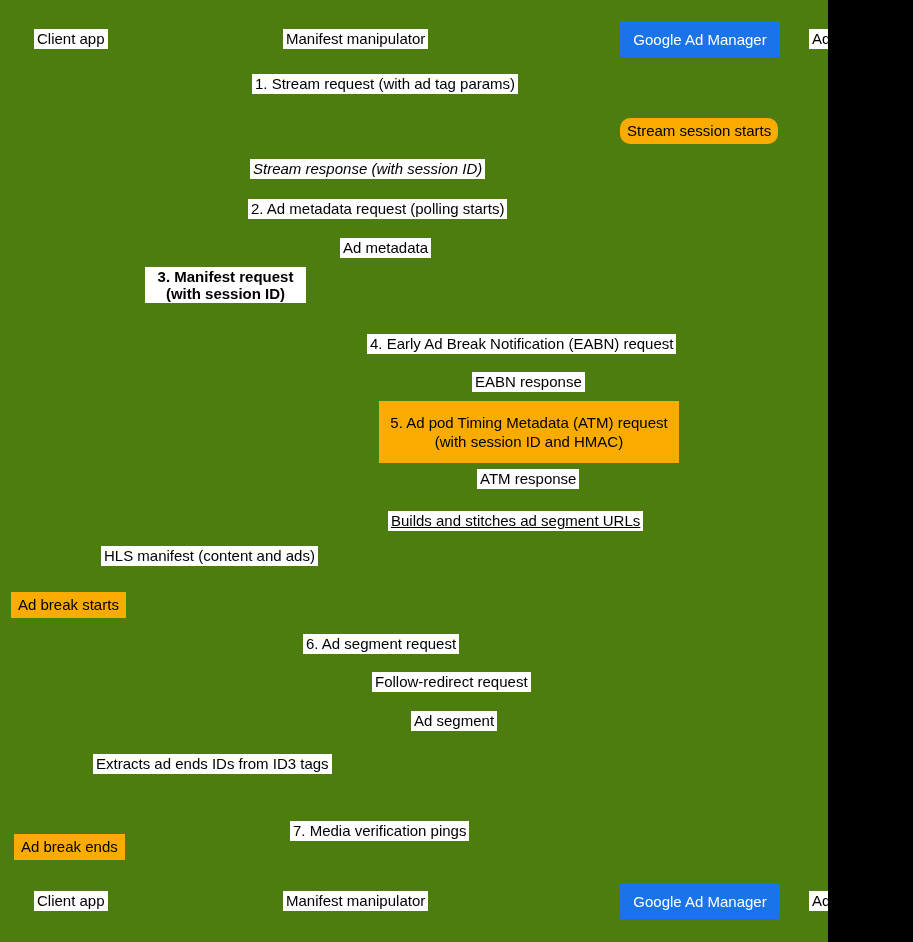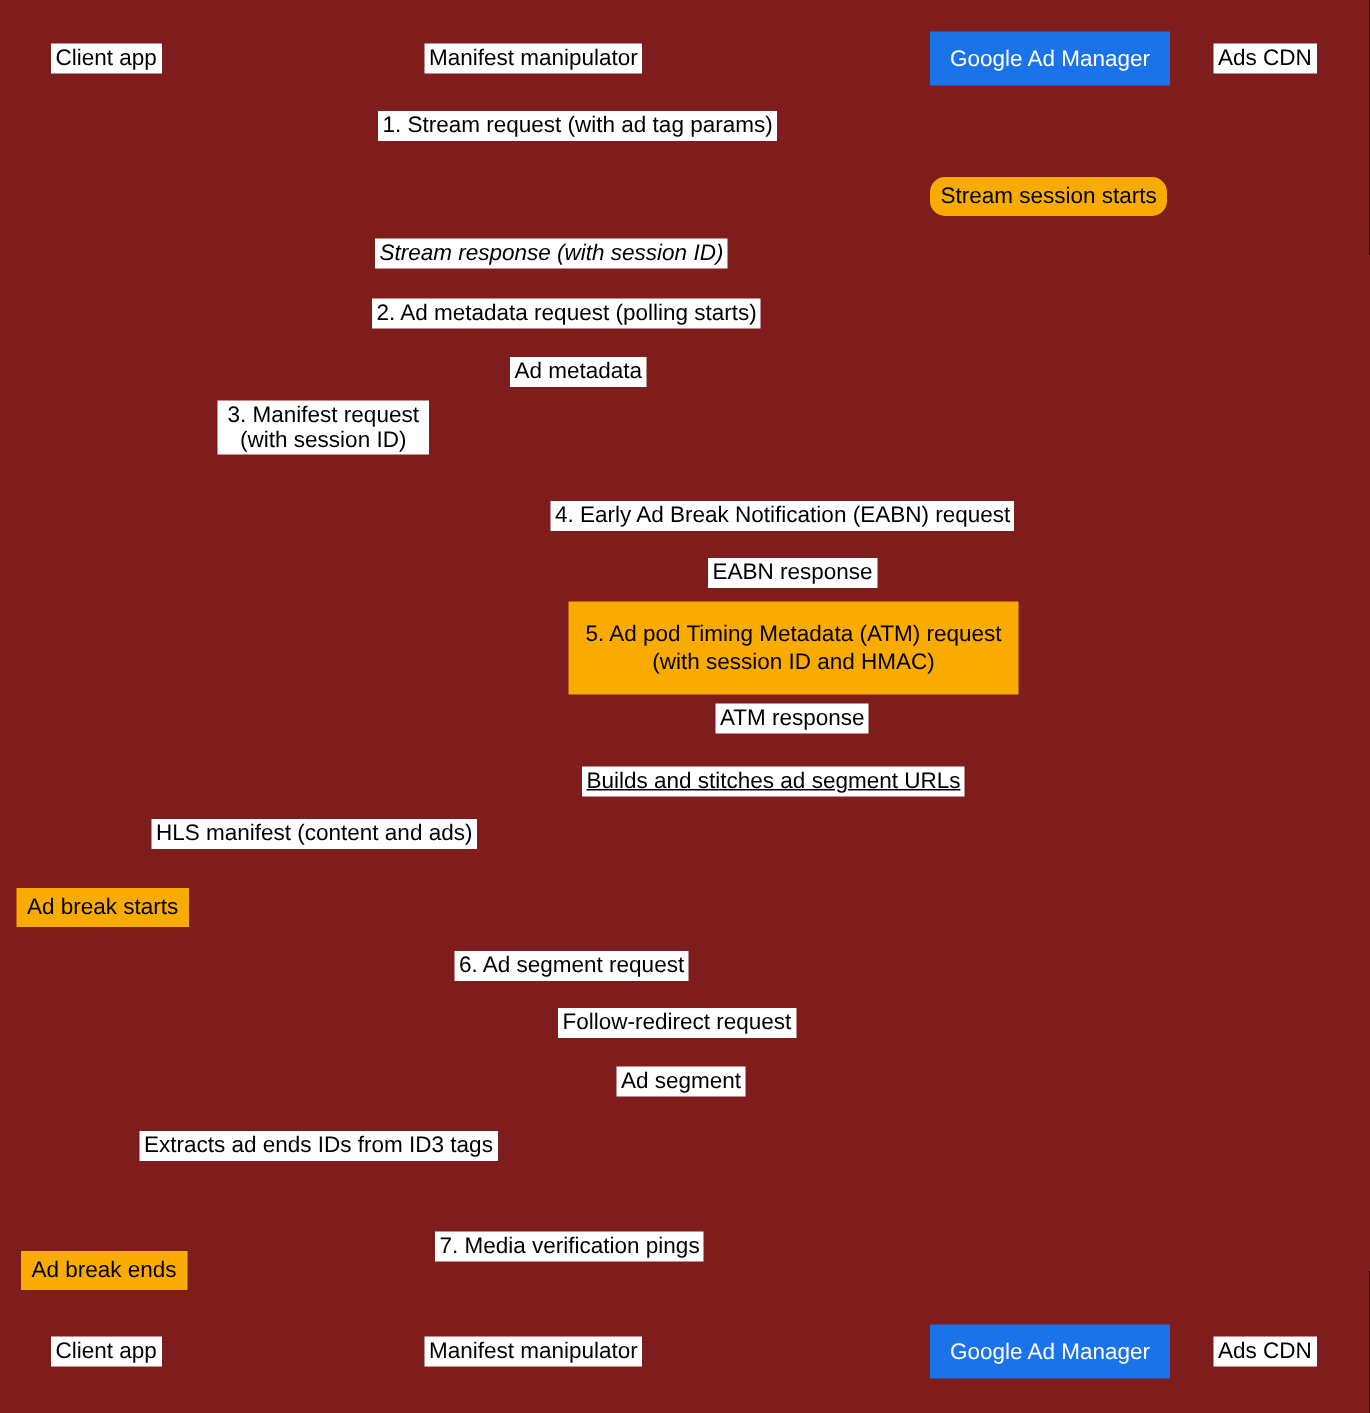--- a/index.html
+++ b/index.html
@@ -1,34 +1,35 @@
 <!DOCTYPE html>
 <html><head>
 <meta charset="utf-8">
 <style>
   html,body{margin:0;padding:0;background:#000;}
   #canvas{
     position:relative;
-    width:913px;height:942px;
-    background:#7f1d1d;
+    width:828px;height:942px;
+    background:#4d7c0f;
     font-family:"Liberation Sans",sans-serif;
     overflow:hidden;
   }
   .lbl{
     position:absolute;
     background:#ffffff;color:#000000;
     font-size:15px;line-height:20px;
     padding:0 3px;
     white-space:nowrap;
   }
   .multi{
     white-space:normal;
     text-align:center;
     line-height:17px;
-    padding:1px 2px;
+    padding:1px 12px;
+    font-weight:bold;
   }
   .note{
     position:absolute;
     background:#f9ab00;color:#000000;
     font-size:15px;line-height:20px;
     padding:3px 7px;
     white-space:nowrap;
   }
   .note-multi{
     position:absolute;

